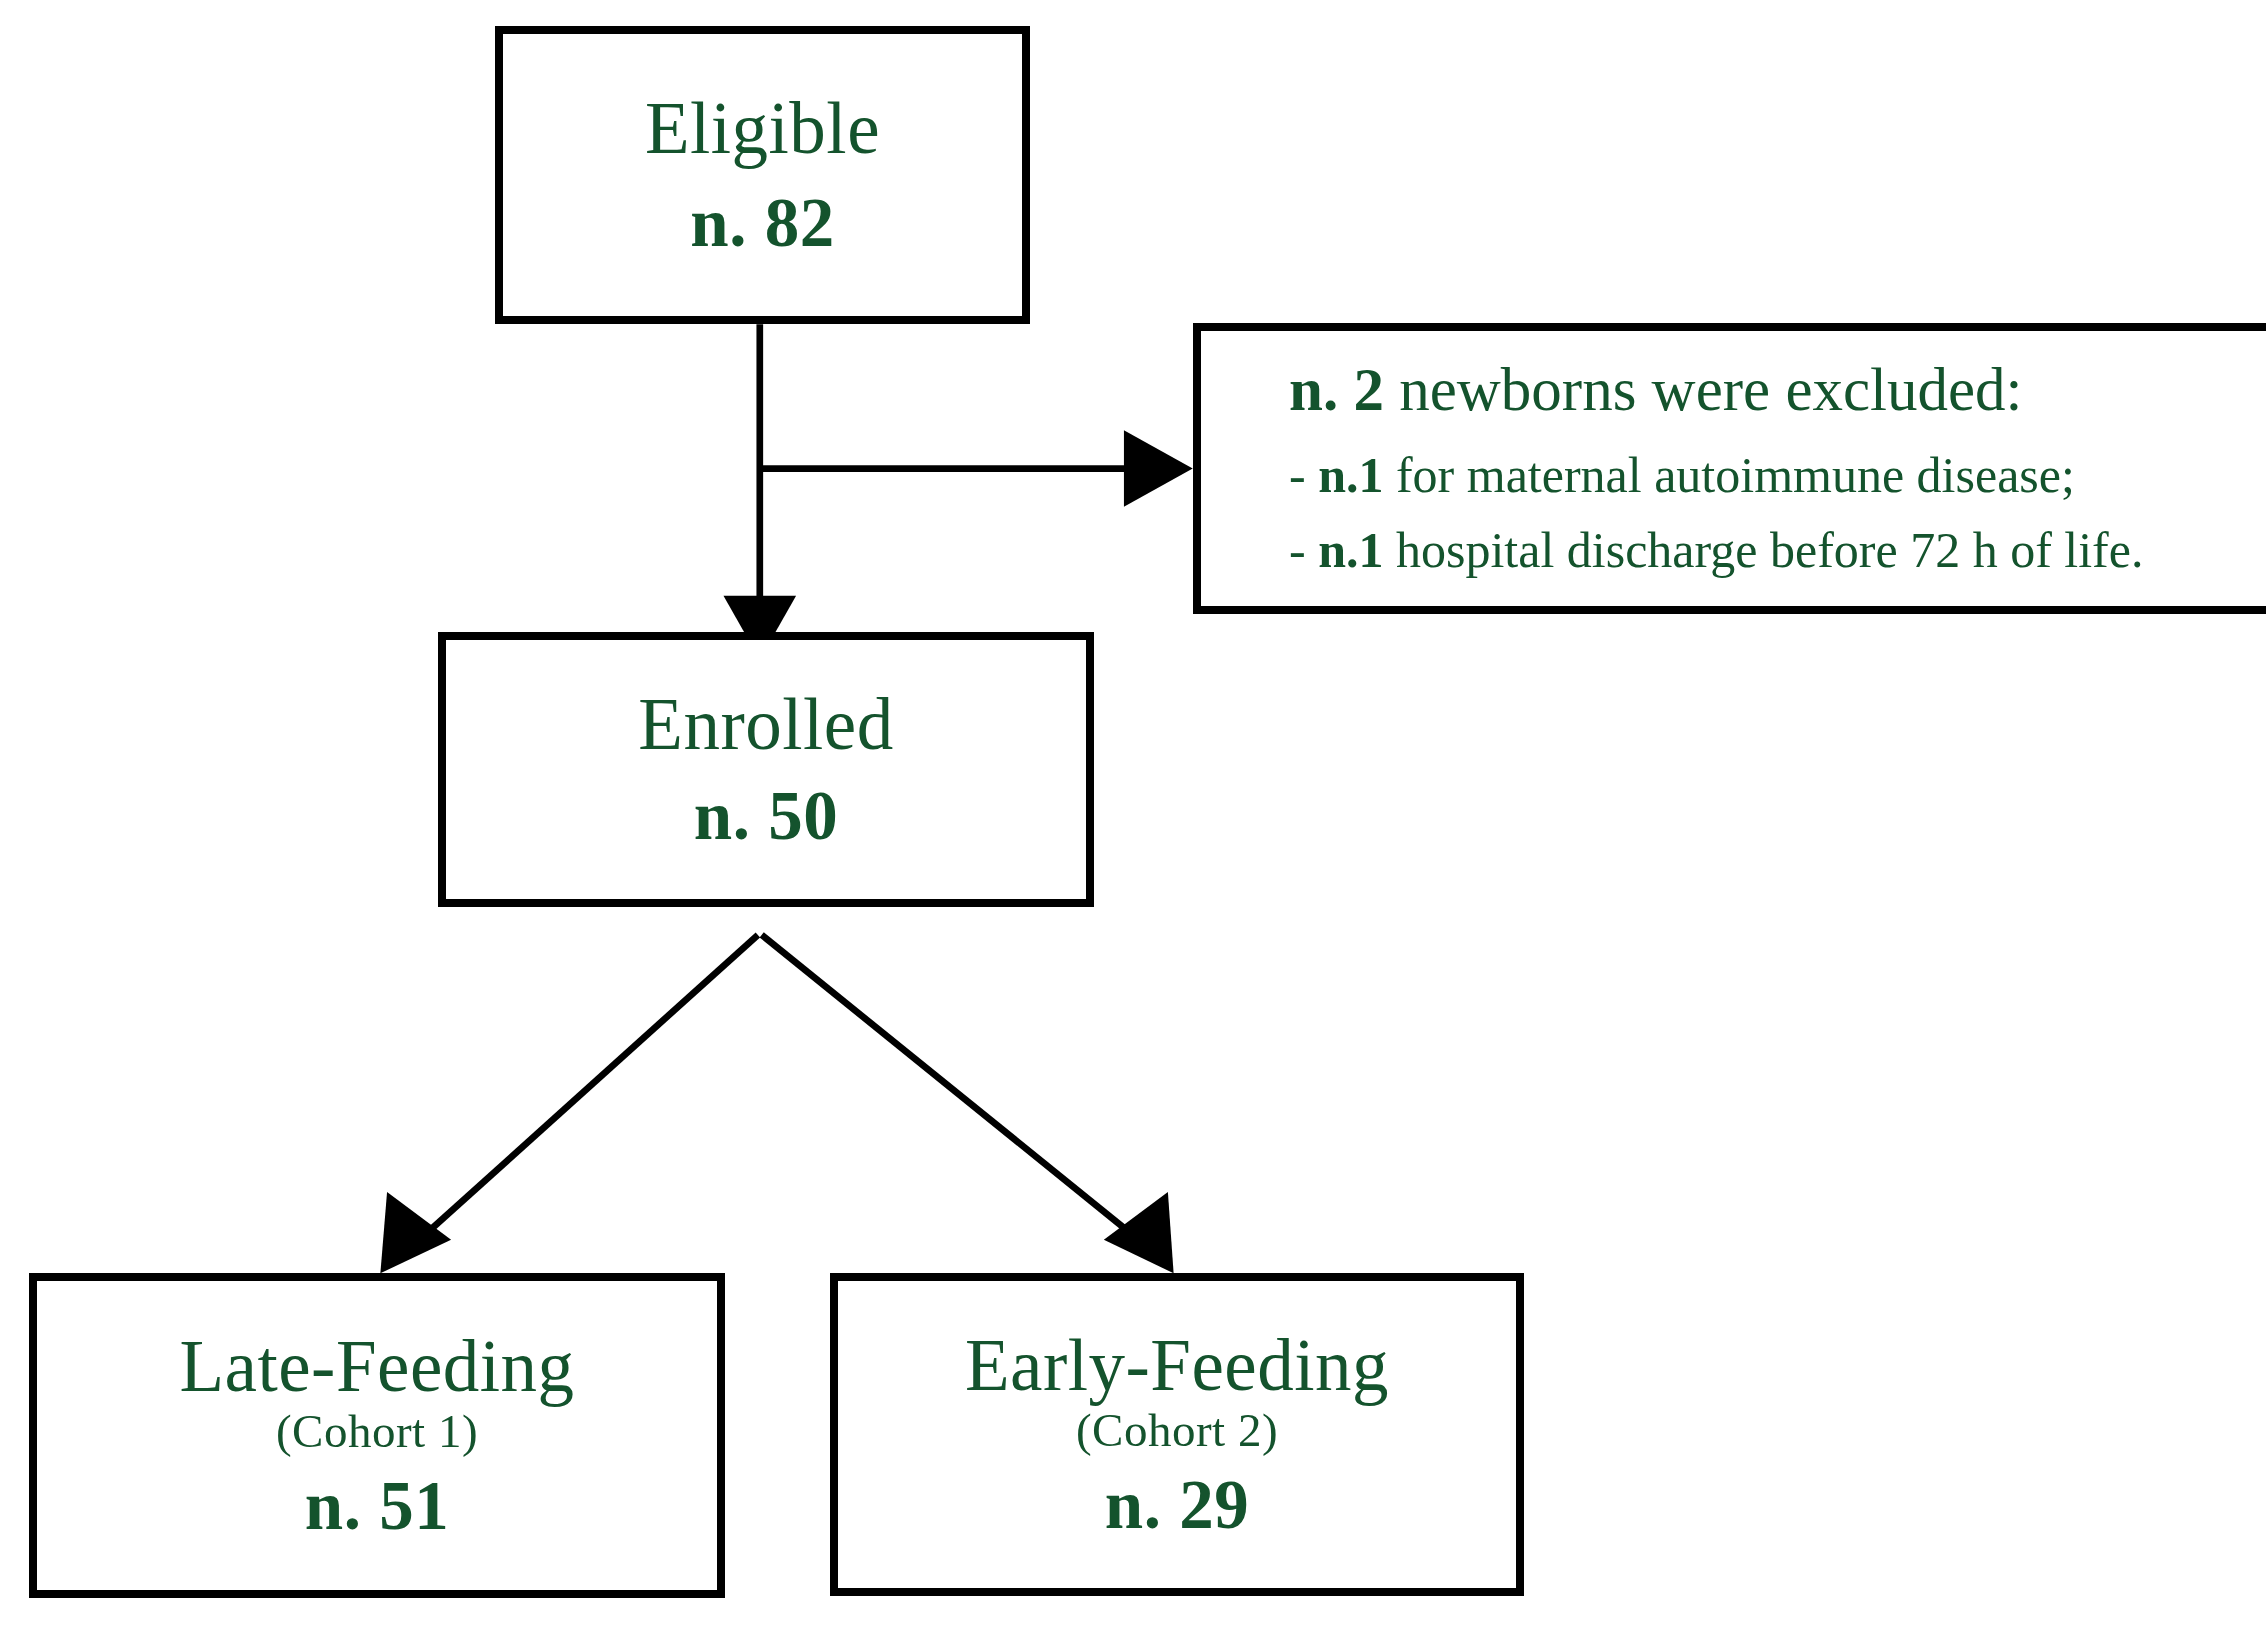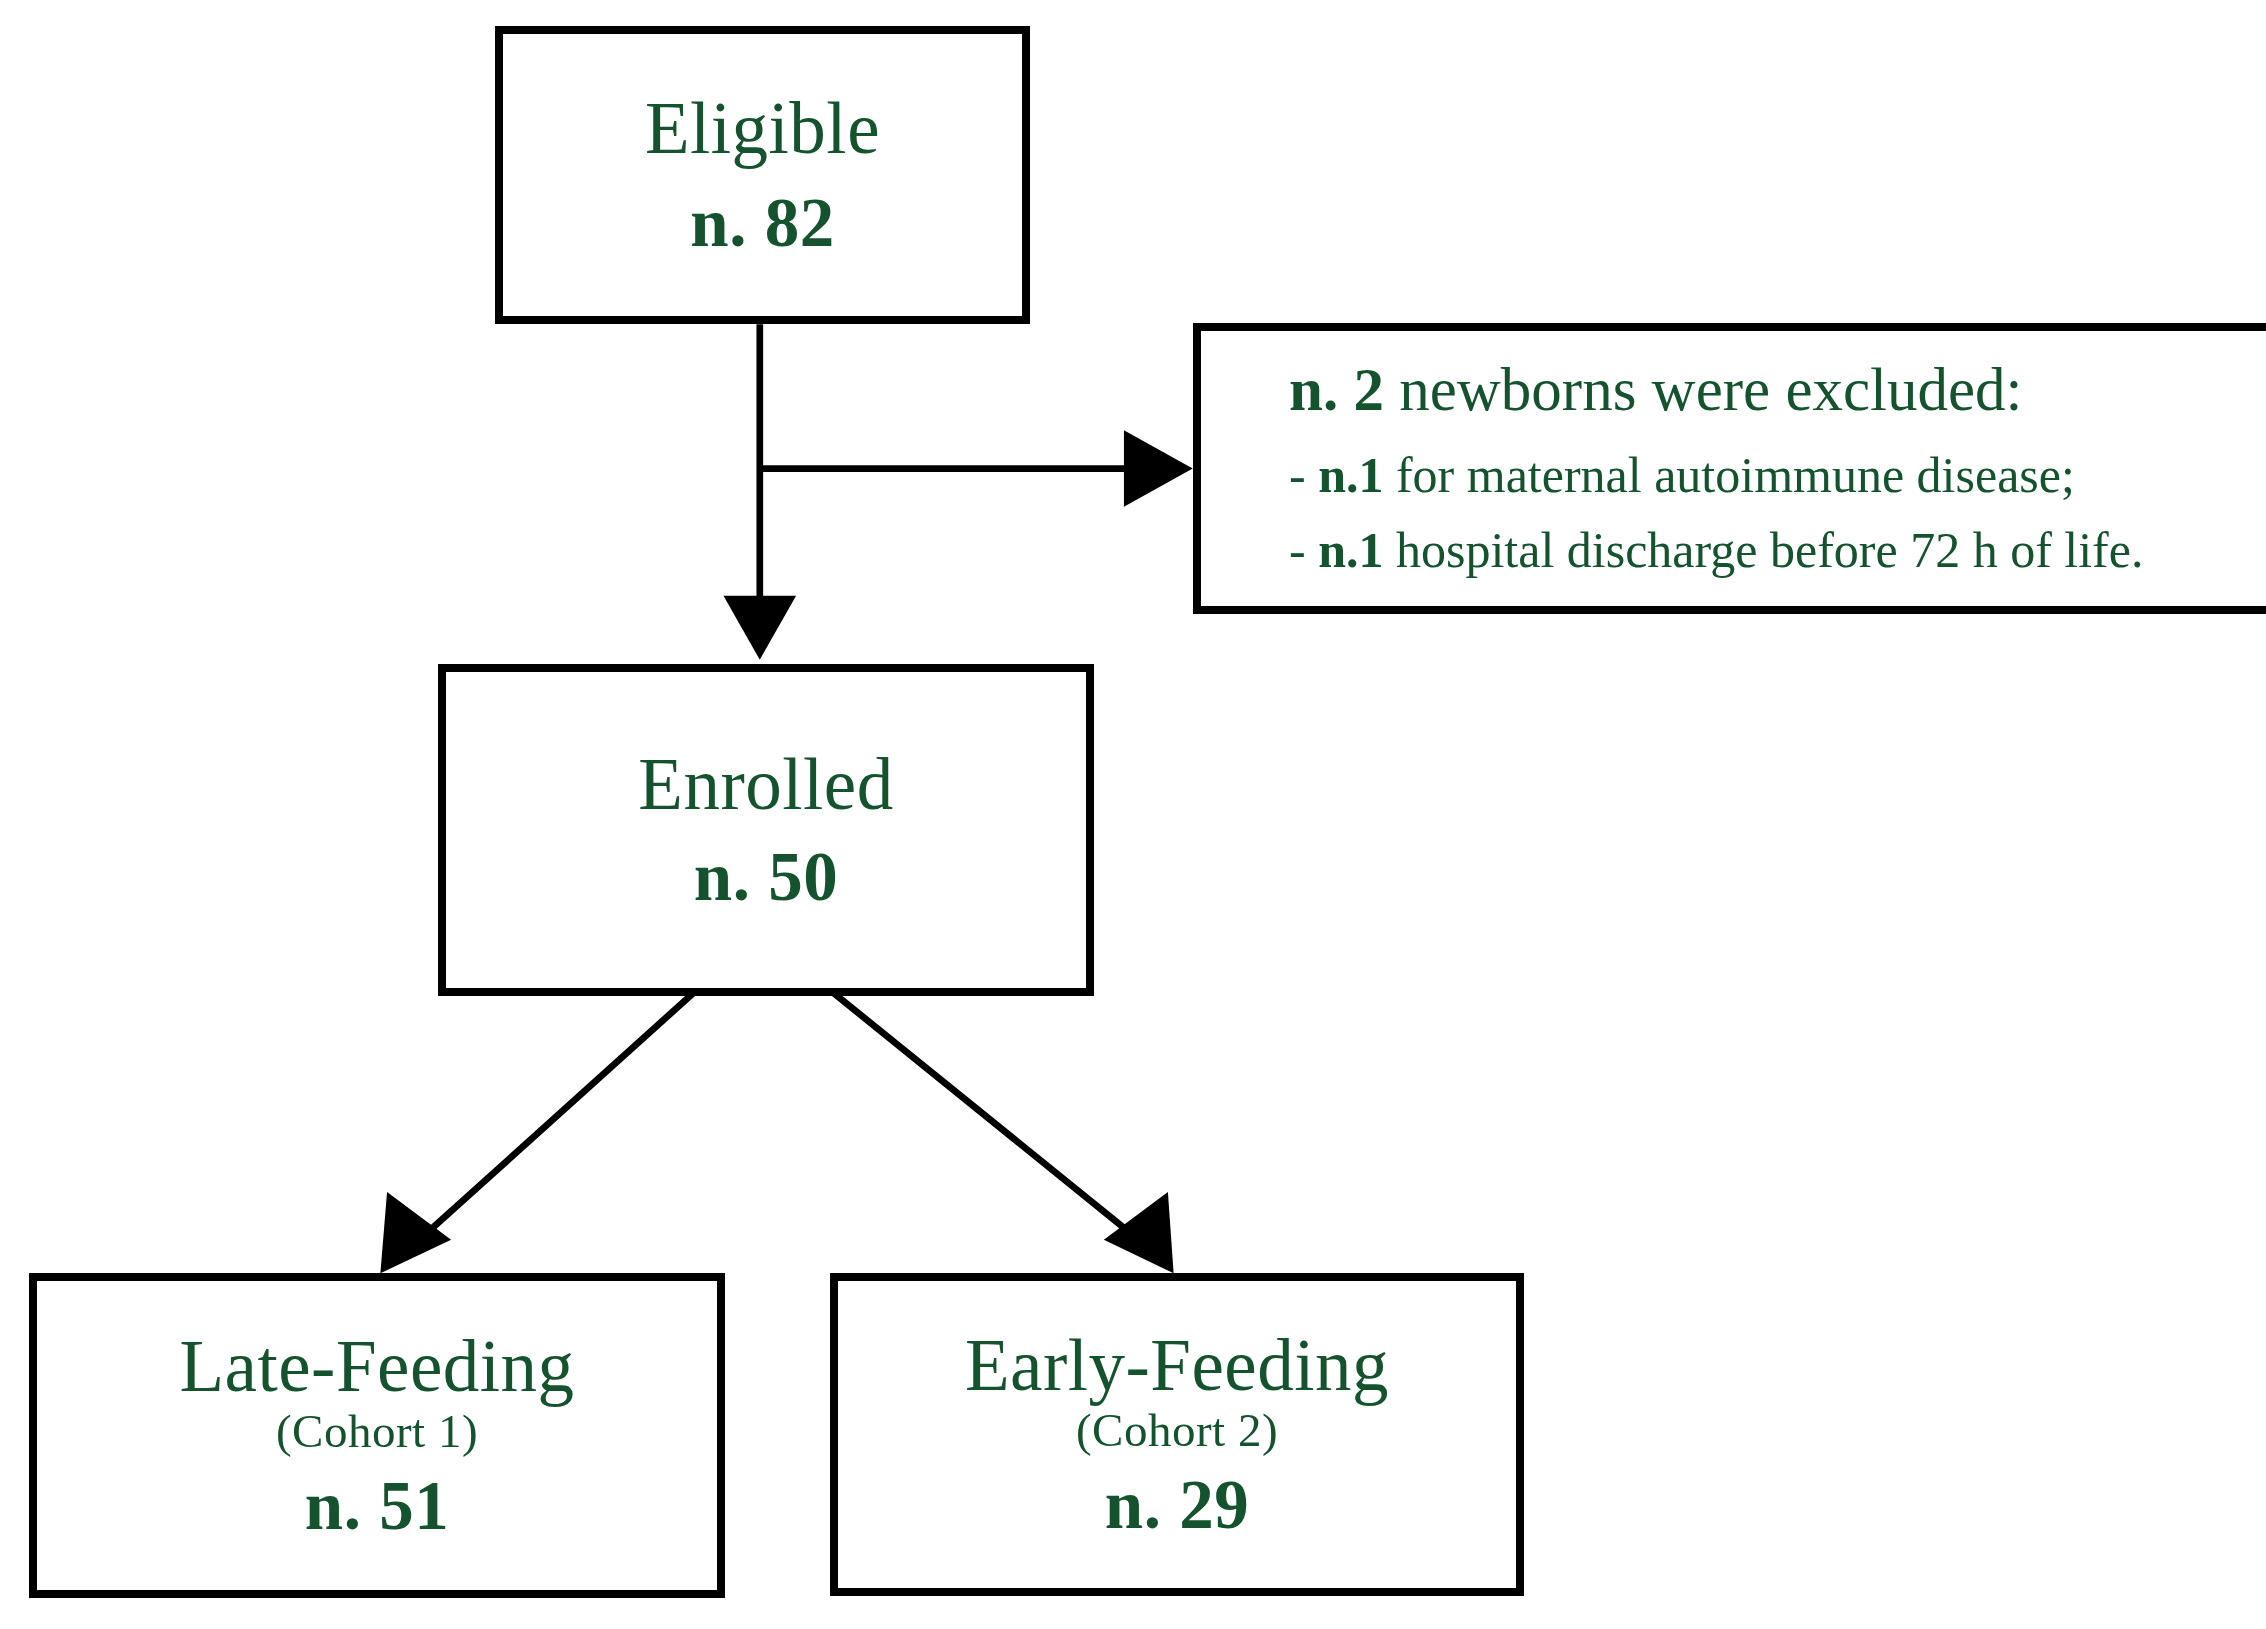--- a/index.html
+++ b/index.html
@@ -74,22 +74,22 @@
   .excl-line-item {
     font-size: 50px;
     line-height: 1.25;
     font-weight: 400;
     white-space: nowrap;
   }
   .excl-line-item + .excl-line-item { margin-top: 12px; text-align: right; }
   .bold { font-weight: 700; }
 
   #box-enrolled {
-    left: 438px; top: 664px;
-    width: 656px; height: 332px;
+    left: 438px; top: 632px;
+    width: 656px; height: 275px;
   }
   #box-enrolled .node-title { margin-bottom: 17px; }
 
   #box-late {
     left: 29px;  top: 1273px;
     width: 696px; height: 325px;
   }
   #box-early {
     left: 830px; top: 1273px;
     width: 694px; height: 323px; text-align: center;

